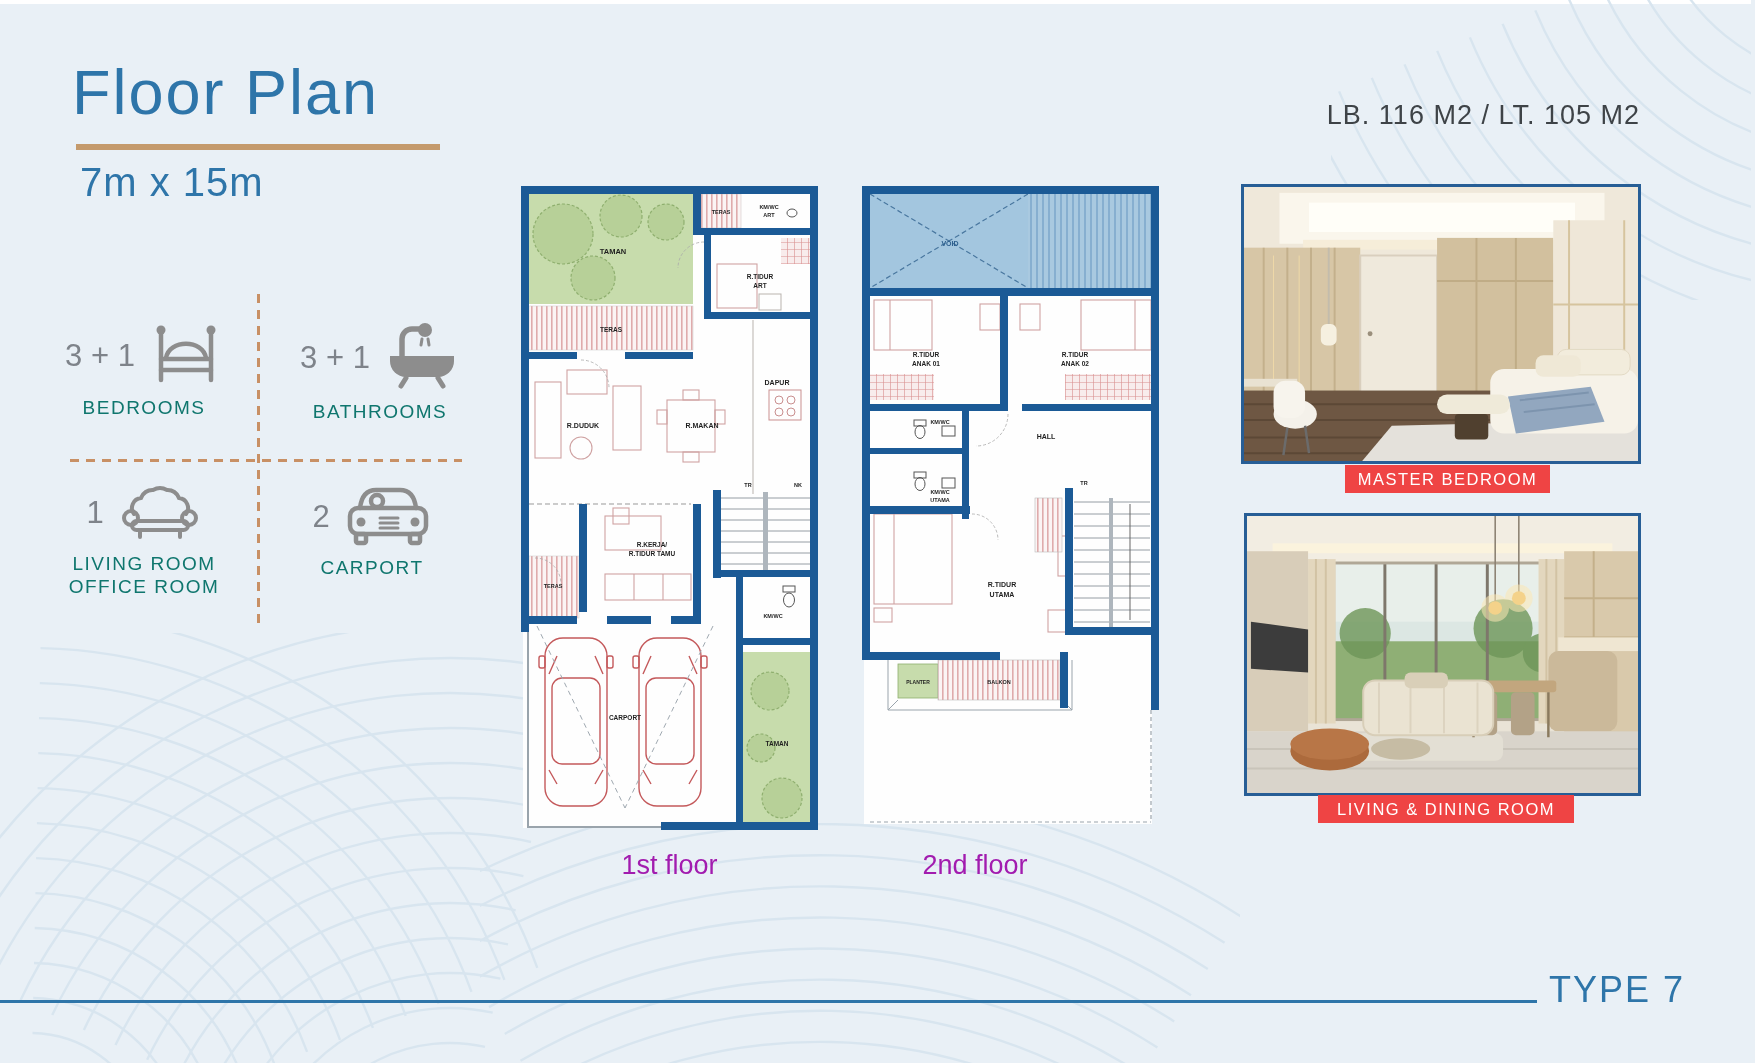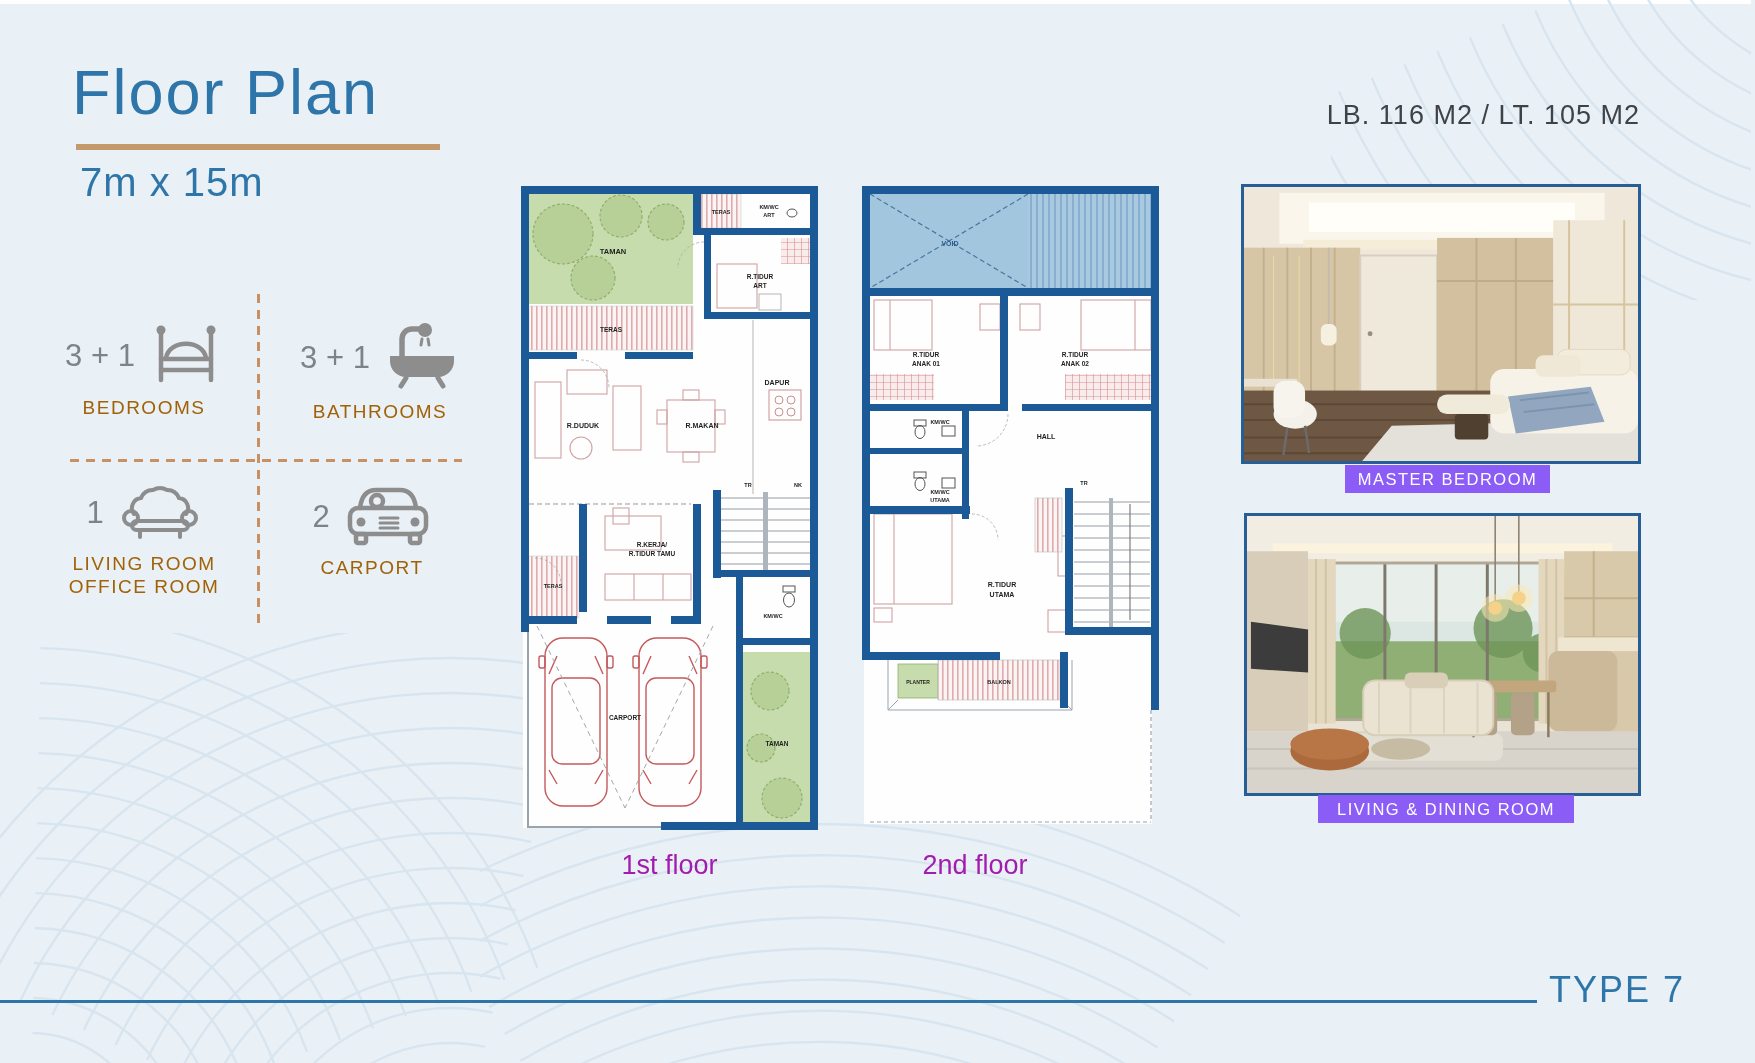--- a/index.html
+++ b/index.html
@@ -18,39 +18,39 @@
   .area-info{position:absolute;top:100px;right:111px;font-size:27px;color:#3E4347;letter-spacing:1px;}
 
   .dash-v{position:absolute;left:257px;top:294px;width:3px;height:330px;
           background:repeating-linear-gradient(180deg,#C89065 0 9px,transparent 9px 16px);}
   .dash-h{position:absolute;left:70px;top:459px;width:392px;height:3px;
           background:repeating-linear-gradient(90deg,#C89065 0 9px,transparent 9px 16px);}
 
   .stat-cell{position:absolute;text-align:center;}
   .stat-row{display:flex;align-items:center;justify-content:center;gap:14px;}
   .stat-num{font-size:31px;color:#7E838A;white-space:nowrap;}
-  .stat-label{margin-top:6px;font-size:19px;color:#a16207;letter-spacing:1.5px;line-height:23px;}
+  .stat-label{margin-top:6px;font-size:19px;color:#0f766e;letter-spacing:1.5px;line-height:23px;}
   #cell-bed{left:58px;top:322px;width:172px;}
   #cell-bath{left:294px;top:322px;width:172px;}
   #cell-living{left:50px;top:480px;width:188px;}
   #cell-car{left:292px;top:484px;width:160px;}
 
   .plan{position:absolute;width:297px;height:644px;}
   #plan1{left:521px;top:186px;}
   #plan2{left:862px;top:186px;}
   .plan svg{position:absolute;left:0;top:0;width:100%;height:100%;}
   .plan-caption{position:absolute;text-align:center;font-size:27px;color:#a21caf;}
   #cap1{left:521px;top:850px;width:297px;}
   #cap2{left:862px;top:850px;width:226px;}
 
   .photo{position:absolute;border:3px solid #275E96;box-sizing:border-box;background:#E3D9C8;}
   #photo1{left:1241px;top:184px;width:400px;height:280px;}
   #photo2{left:1244px;top:513px;width:397px;height:283px;}
   .photo svg{display:block;width:100%;height:100%;}
-  .banner{position:absolute;background:#8b5cf6;color:#fff;display:flex;align-items:center;
+  .banner{position:absolute;background:#ef4444;color:#fff;display:flex;align-items:center;
           justify-content:center;font-size:16.5px;letter-spacing:1.5px;}
   #banner1{left:1345px;top:465px;width:205px;height:28px;}
   #banner2{left:1318px;top:795px;width:256px;height:28px;}
 
   .footer-line{position:absolute;left:0;top:1000px;width:1537px;height:3px;background:#2E75A9;}
   .type-label{position:absolute;left:1549px;top:969px;font-size:36px;color:#2E75A9;letter-spacing:2px;}
 
   .room-label{font-family:"Liberation Sans",sans-serif;font-weight:bold;fill:#1F1F1F;}
 </style>
 </head>

